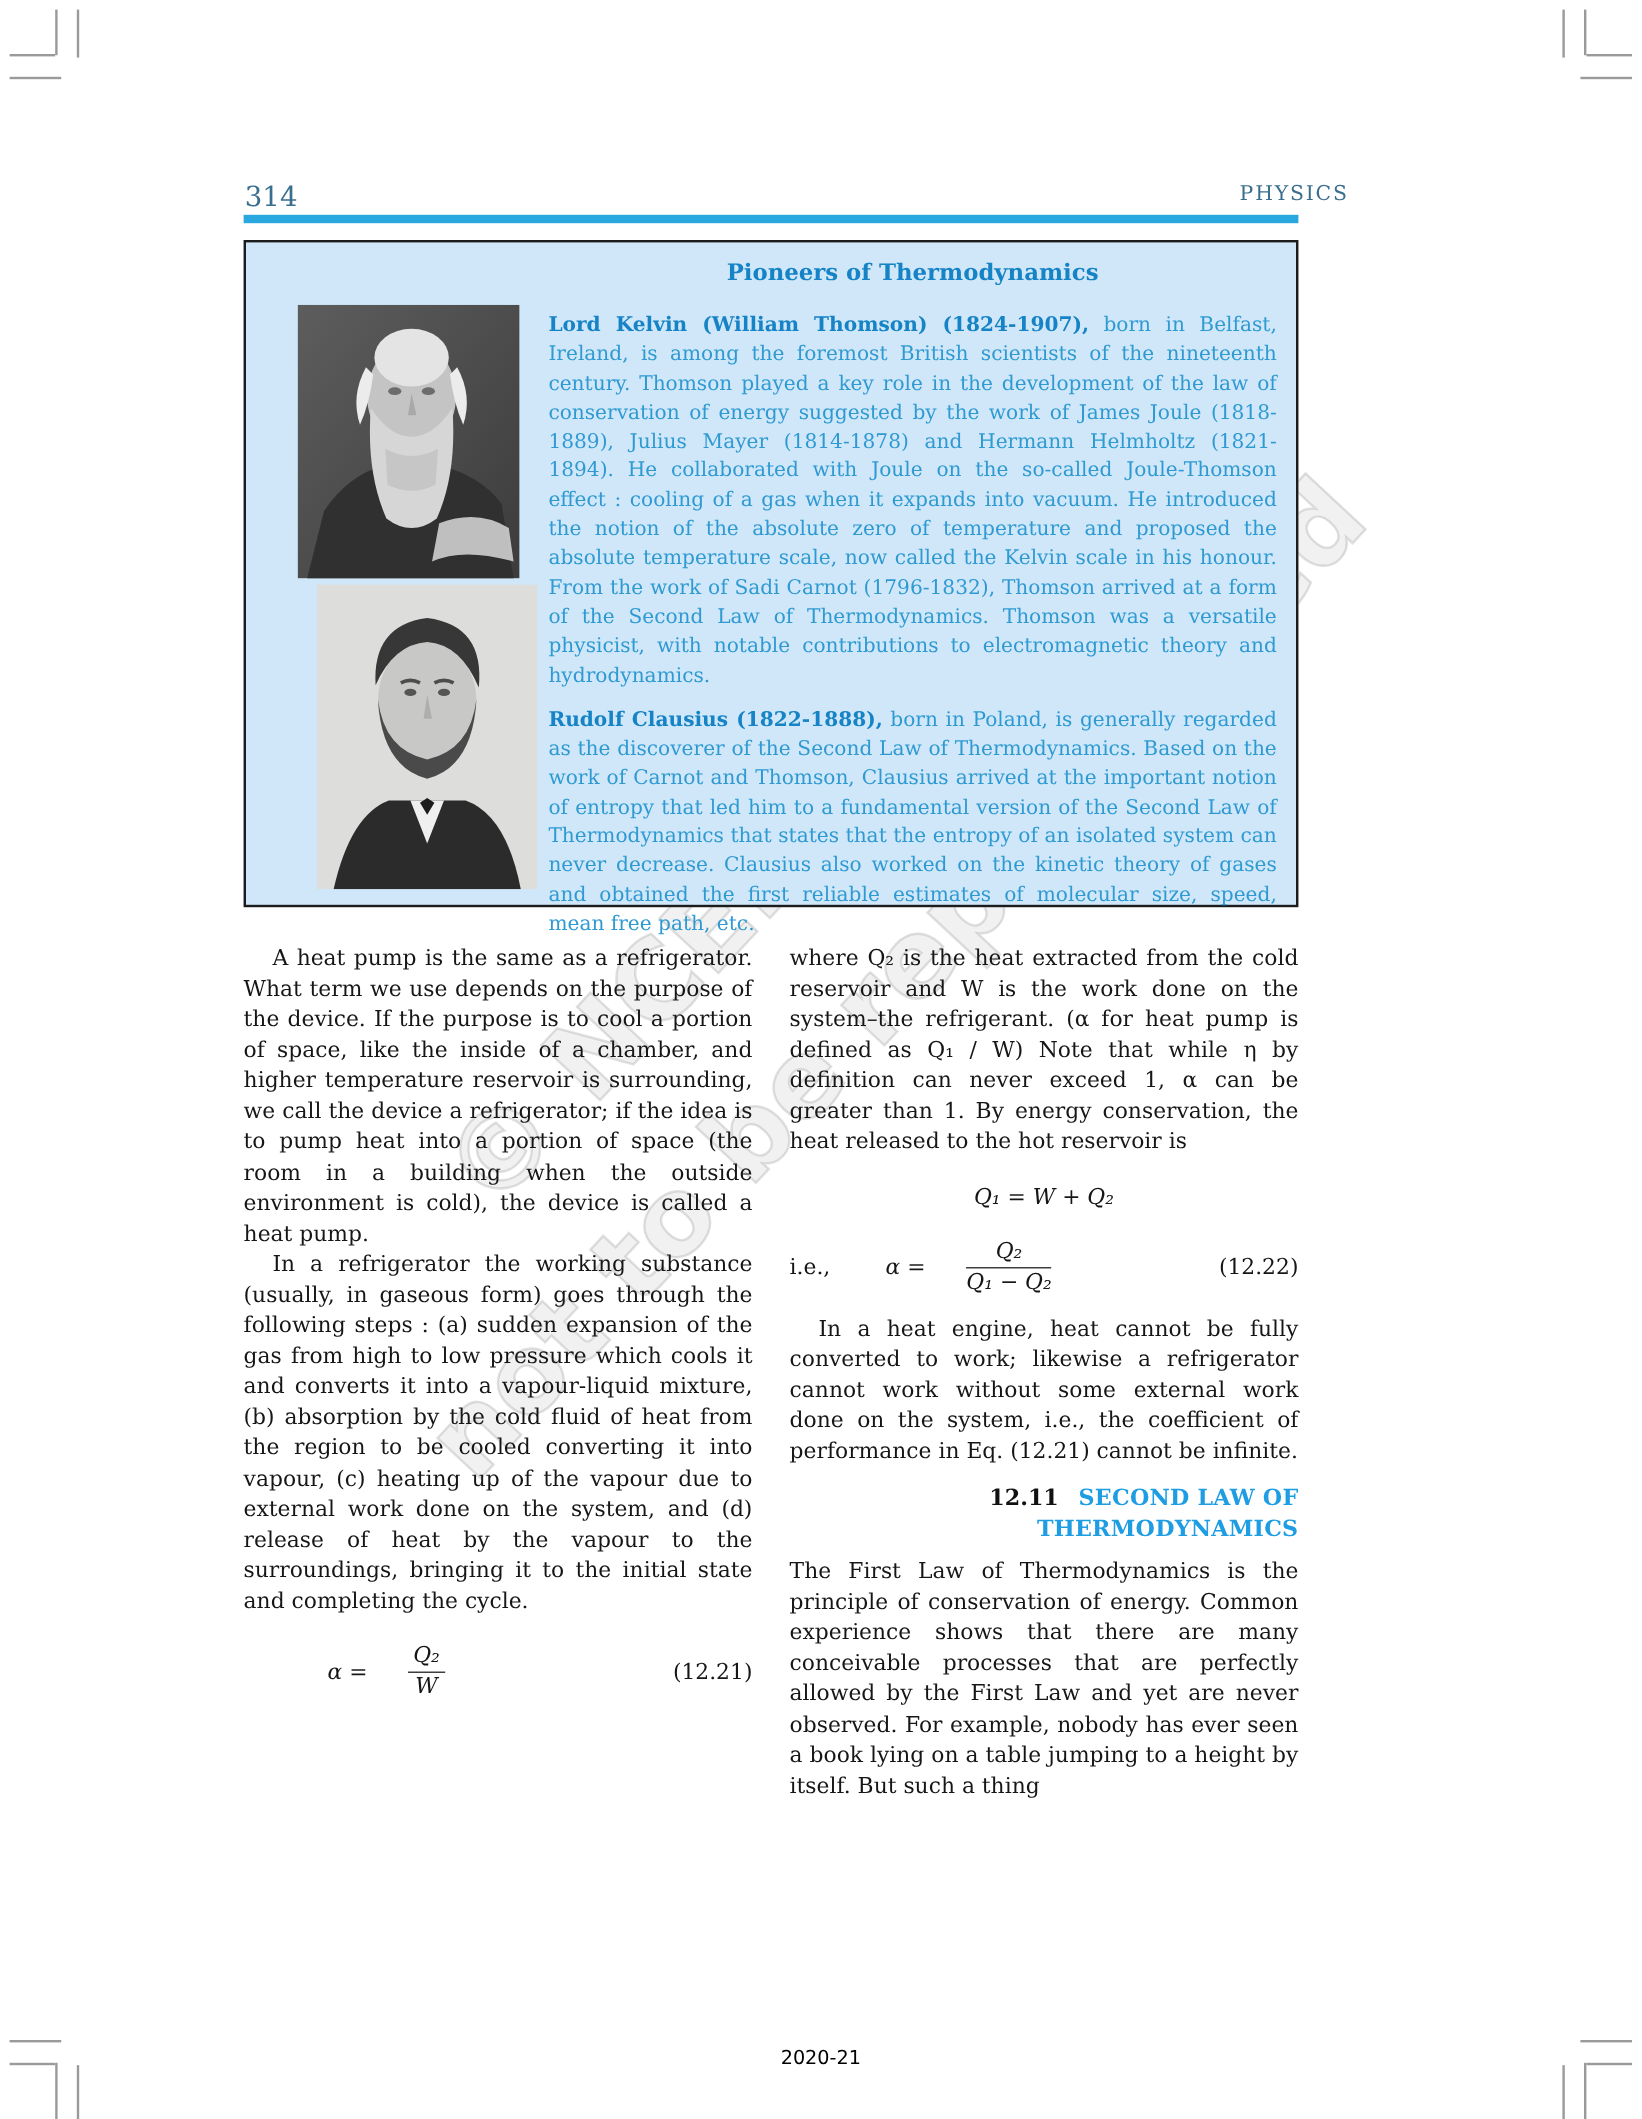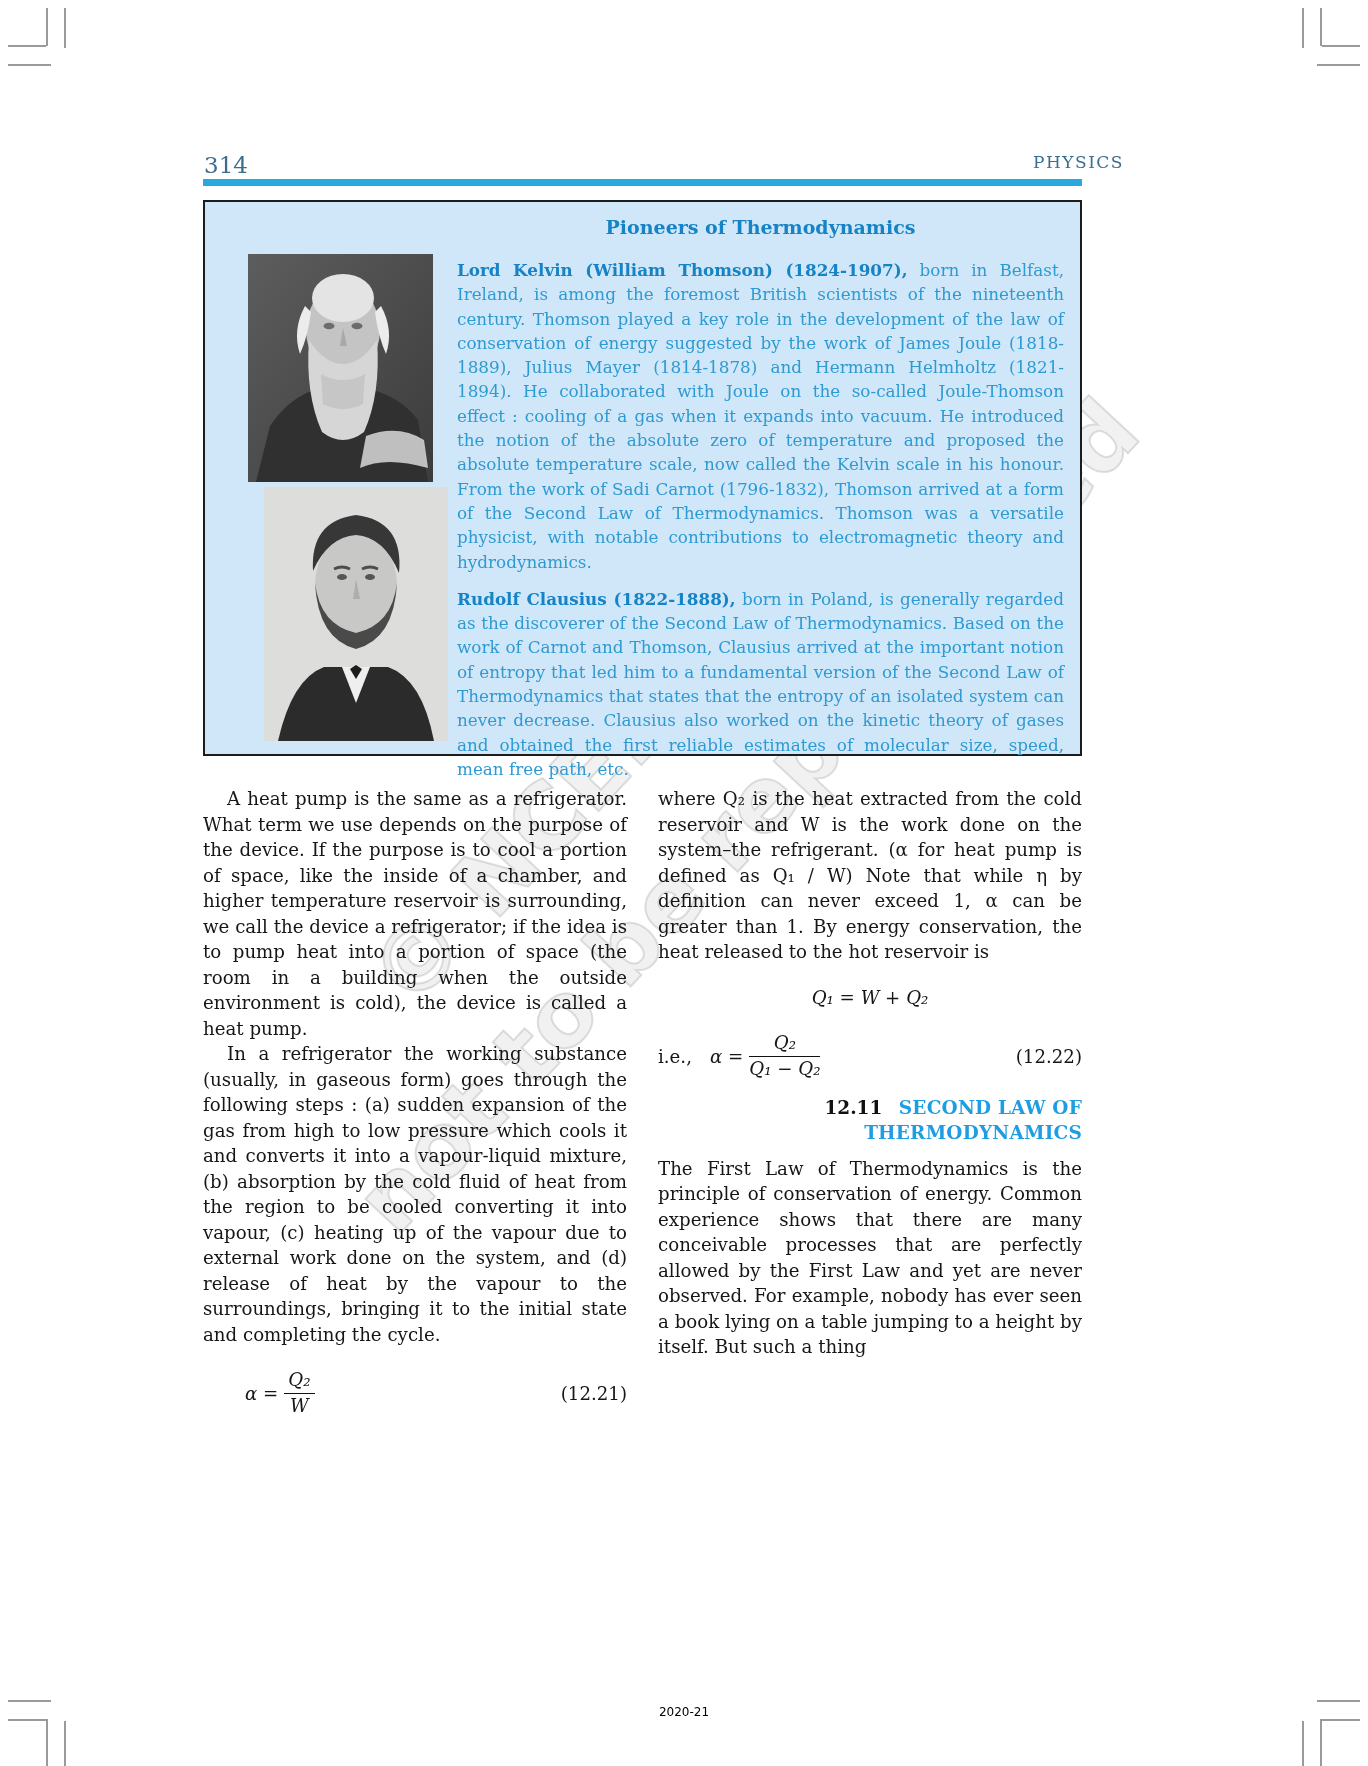--- a/index.html
+++ b/index.html
@@ -33,39 +33,39 @@
   
   .col{position:absolute;top:786px;width:424px;font-size:18.2px;line-height:25.5px;
        text-align:justify;}
   .col-left{left:203px;}
   .col-right{left:658px;}
   .col p{margin:0;}
   .indent{text-indent:24px;}
 
   
   .math{font-style:italic;}
-  .eq-row{display:flex;align-items:center;margin:22px 0 14px;}
+  .eq-row{display:flex;align-items:center;margin:22px 0 14px;gap:28px;}
   .eq-row .pad{width:42px;}
   .eq-label{margin-left:auto;font-style:normal;}
   .frac{display:inline-block;vertical-align:middle;text-align:center;margin:0 6px;
         font-style:italic;line-height:1.25;}
   .frac .num{display:block;border-bottom:1.5px solid #111;padding:0 4px 1px;}
   .frac .den{display:block;padding-top:1px;}
   .eq-center{text-align:center;margin:20px 0 6px;font-style:italic;}
   .eq-prefix{font-style:normal;margin-right:18px;}
 
   
   .section-head{margin:14px 0 10px !important;font-weight:bold;font-size:18.5px;
                 text-align:right;}
   .section-num{color:#111;margin-right:10px;}
   .section-title{color:#1e9de3;letter-spacing:0.2px;}
 
   
   .footer{position:absolute;left:0;top:1705px;width:1368px;text-align:center;
-          font-family:"DejaVu Sans","Liberation Sans",sans-serif;font-size:12px;color:#000;}
+          font-family:"DejaVu Sans","Liberation Sans",sans-serif;font-size:16px;color:#000;}
 
   
   .wm{position:absolute;white-space:nowrap;font-weight:bold;
       font-family:"DejaVu Sans","Liberation Sans",sans-serif;
       color:rgba(150,150,150,0.13);-webkit-text-stroke:2px rgba(120,120,120,0.22);
       pointer-events:none;}
   .wm1{left:320px;top:785px;width:420px;text-align:center;font-size:92px;
        transform:rotate(-47deg);}
   .wm2{left:230px;top:835px;width:900px;text-align:center;font-size:90px;
        transform:rotate(-47deg);}
@@ -172,20 +172,21 @@
   <div class="eq-row">
     <span class="eq-prefix">i.e.,</span>
     <span class="math">α =</span>
     <span class="frac">
       <span class="num">Q₂</span>
       <span class="den">Q₁ − Q₂</span>
     </span>
     <span class="eq-label">(12.22)</span>
   </div>
 
+  <p class="indent">In a heat engine, heat cannot be fully converted to work; likewise a refrigerator cannot work without some external work done on the system, i.e., the coefficient of performance in Eq. (12.21) cannot be infinite.</p>
 
   <p class="section-head">
     <span class="section-num">12.11</span>
     <span class="section-title">SECOND LAW OF THERMODYNAMICS</span>
   </p>
 
   <p>The First Law of Thermodynamics is the principle of conservation of energy.  Common experience shows that there are many conceivable processes that are perfectly allowed by the First Law and yet are never observed.  For example, nobody has ever seen a book lying on a table jumping to a height by itself.  But such a thing</p>
 </div>
 
 <div class="footer">2020-21</div>

